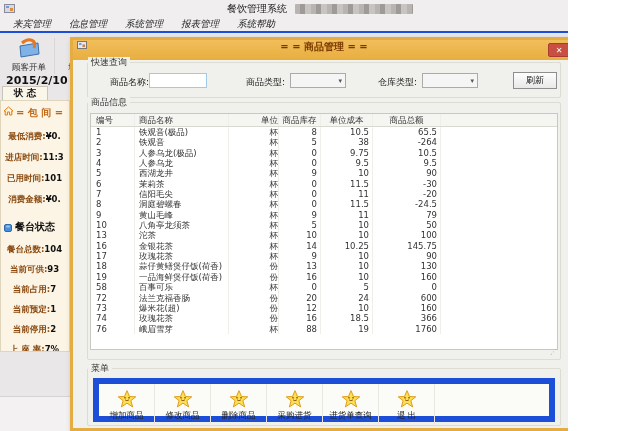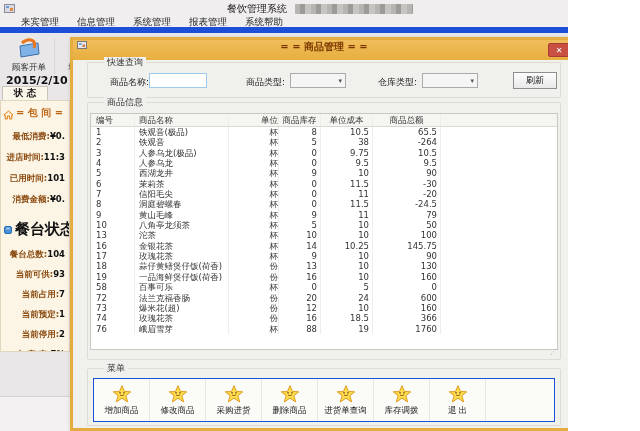--- a/index.html
+++ b/index.html
@@ -12,41 +12,41 @@
   .titlebar { left:0; top:0; width:640px; height:18px; background:#F0EEEF; }
   .title-center { left:120px; right:120px; top:3px; height:12px; display:flex;
                   justify-content:center; align-items:center; gap:8px; font-size:10px; color:#1c1c1c; }
   .redacted { width:118px; height:10px; border-radius:1px; filter:blur(0.7px);
               background:repeating-linear-gradient(90deg,#b7b4b2 0 5px,#9e9a98 5px 10px,#c7c4c2 10px 16px); }
   .win-glyph { top:2px; width:16px; height:14px; font-size:9px; color:#333;
                display:flex; align-items:center; justify-content:center; }
   .win-close-btn { left:615px; top:0; width:25px; height:16px; background:#C09494;
                    color:#fff; font-size:9px; display:flex; align-items:center; justify-content:center; }
   .menubar { left:0; top:18px; width:640px; height:15px; background:#F0EEEF;
-             border-bottom:6px solid #1d4ed8; display:flex; align-items:center; padding-left:12px; }
+             border-bottom:2px solid #1d4ed8; display:flex; align-items:center; padding-left:4px;font-style:italic; }
   .menubar span { font-size:9.5px; padding:0 9px; color:#1a1a1a; }
 
   
   .tb-btn { top:36px; width:50px; height:40px; display:flex; flex-direction:column;
             align-items:center; justify-content:flex-start; }
   .tb-btn .lbl { font-size:8.5px; color:#333; margin-top:2px; white-space:nowrap; }
   .tb-sep { left:54px; top:38px; width:1px; height:36px; background:#D8D6D7; }
   .date-lbl { left:6px; top:74px; font-size:11px; font-weight:bold; color:#111; white-space:nowrap; }
 
   
   .side-tab { left:2px; top:86px; width:46px; height:14px; background:#FBF6EA;
               border:1px solid #C9C5B8; border-bottom:none; font-size:9.5px; font-weight:bold;
               display:flex; align-items:center; justify-content:center; color:#111; }
   .side-panel { left:0; top:100px; width:70px; height:252px; background:#FCF5E6;
                 border:1px solid #E0D6BE; overflow:hidden; }
-  .room-header { display:flex; align-items:flex-end; gap:2px; padding:5px 0 0 2px;
+  .room-header { display:flex; align-items:flex-start; gap:2px; padding:5px 0 0 2px;
                  color:#C06818; font-weight:bold; font-size:10px; white-space:nowrap; }
   .ts-header { display:flex; align-items:center; gap:3px; padding:16px 0 0 3px;
-               color:#111; font-weight:bold; font-size:15px; white-space:nowrap; }
-  .stat-row { display:flex; justify-content:flex-end; padding:0 4px 0 3px;
+               color:#111; font-weight:bold; font-size:10px; white-space:nowrap; }
+  .stat-row { display:flex; justify-content:center; padding:0 4px 0 3px;
               font-size:8.5px; line-height:9px; height:9px; white-space:nowrap; }
   .room-stats .stat-row { margin-top:12px; }
   .ts-stats .stat-row { margin-top:11px; }
   .stat-label { color:#8A4A10; font-weight:bold; }
   .stat-value { color:#101010; font-weight:bold; }
   .bl-panel { left:0; top:396px; width:70px; height:35px; background:#F3F1F2; border-top:1px solid #D5D3D4; }
 
   
   .rp1 { left:576px; top:86px; width:58px; height:278px; background:#fff;
          border:1px solid #B0AEAF; border-right:none; z-index:1; }
@@ -62,21 +62,21 @@
   .dialog { left:70px; top:37px; width:508px; height:394px; background:#F0F0ED;
             border:3px solid #E5AC42; z-index:5; box-shadow:2px 3px 6px rgba(0,0,0,.25); }
   .dlg-titlebar { position:absolute; left:0; top:0; right:0; height:20px;
                   background:linear-gradient(#F0BE5C,#E8AE3E); display:flex; align-items:flex-start; padding:0 4px; }
   .dlg-title { position:absolute; left:0; right:0; text-align:center; font-size:10px;
                font-weight:bold; color:#7C3A00; }
   .dlg-close { position:absolute; right:5px; top:3px; width:22px; height:14px; background:#C94F43;
                border:1px solid #A93C32; border-radius:2px; color:#fff; font-size:8px;
                display:flex; align-items:center; justify-content:center; }
   .groupbox { position:absolute; border:1px solid #DCDCD2; border-radius:2px; }
-  .gb-label { position:absolute; top:-6px; left:16px; background:#F0F0ED; padding:0 3px;
+  .gb-label { position:absolute; top:-6px; left:0; background:#F0F0ED; padding:0 3px;
               font-size:9px; color:#333; line-height:11px; }
   .qq { left:14px; top:22px; width:474px; height:36px; }
   .fld-label { position:absolute; top:13px; font-size:9px; color:#222; }
   .qq-input { position:absolute; left:61px; top:10px; width:58px; height:15px;
               border:1px solid #9ECAED; background:#fff; font-size:9px; padding:0 2px; }
   .combo { position:absolute; top:10px; width:56px; height:15px; border:1px solid #ABABAB;
            background:#F5F5F5; display:flex; align-items:center; justify-content:flex-end; }
   .combo .arr { font-size:7px; color:#555; padding-right:3px; }
   .refresh-btn { position:absolute; left:425px; top:9px; width:44px; height:17px;
                  background:linear-gradient(#FDFDFD,#E9E9E9); border:1px solid #8E8E8E;
@@ -91,21 +91,21 @@
             border-bottom:1px solid #D9D9D2; }
   .t-row { height:10.35px; line-height:10.3px; font-size:8.5px; color:#333; }
   .t-head > div, .t-row > div { border-right:1px solid #EFEFEA; overflow:hidden; }
   .c1 { padding-left:5px; } .c2 { padding-left:4px; } .c3 { padding-left:3px;text-align:right; }
   .c4, .c5, .c6 { text-align:right; padding-right:3px; }
   .t-head .c4, .t-head .c5, .t-head .c6 { text-align:center; padding-right:0; }
   .grip { position:absolute; right:3px; bottom:3px; font-size:7px; color:#9a9a9a; }
 
   .mgb { left:14px; top:328px; width:474px; height:58px;font-family:Liberation Serif, serif; }
   .menu-bar-inner { position:absolute; left:5px; top:9px; width:462px; height:44px;
-                    background:#FBFBF8; border:1px solid #1d4ed8; display:flex; }
+                    background:#FBFBF8; border:6px solid #1d4ed8; display:flex; }
   .star-btn { width:56px; height:42px; display:flex; flex-direction:column; align-items:center;
               justify-content:center; border-right:1px solid #E8E8E0; }
   .star-btn .lbl { font-size:8.5px; color:#222; margin-top:1px; white-space:nowrap; }
 
   .icon-wrap { display:inline-flex; }
 </style>
 </head>
 <body>
 
 <div class="screen">
@@ -513,58 +513,47 @@
 
           <div class="star-btn">
             <span class="icon-wrap">
               <svg width="20" height="20" viewBox="0 0 24 24">
                 <path d="M12 2 L15 9 L22.5 9.4 L16.6 14 L18.8 21.5 L12 17 L5.2 21.5 L7.4 14 L1.5 9.4 L9 9 Z" fill="#FFDF4F" stroke="#DE9B1E" stroke-width="1.2" stroke-linejoin="round"></path>
                 <circle cx="9.6" cy="10.6" r="1" fill="#7a4a10"></circle>
                 <circle cx="14.4" cy="10.6" r="1" fill="#7a4a10"></circle>
                 <path d="M9.6 13 Q12 15.2 14.4 13" fill="none" stroke="#7a4a10" stroke-width="1"></path>
               </svg>
             </span>
-            <span class="lbl">采购进货</span>
+            <span class="lbl">删除商品</span>
           </div>
 
           <div class="star-btn">
             <span class="icon-wrap">
               <svg width="20" height="20" viewBox="0 0 24 24">
                 <path d="M12 2 L15 9 L22.5 9.4 L16.6 14 L18.8 21.5 L12 17 L5.2 21.5 L7.4 14 L1.5 9.4 L9 9 Z" fill="#FFDF4F" stroke="#DE9B1E" stroke-width="1.2" stroke-linejoin="round"></path>
                 <circle cx="9.6" cy="10.6" r="1" fill="#7a4a10"></circle>
                 <circle cx="14.4" cy="10.6" r="1" fill="#7a4a10"></circle>
                 <path d="M9.6 13 Q12 15.2 14.4 13" fill="none" stroke="#7a4a10" stroke-width="1"></path>
               </svg>
             </span>
-            <span class="lbl">删除商品</span>
+            <span class="lbl">采购进货</span>
           </div>
 
           <div class="star-btn">
             <span class="icon-wrap">
               <svg width="20" height="20" viewBox="0 0 24 24">
                 <path d="M12 2 L15 9 L22.5 9.4 L16.6 14 L18.8 21.5 L12 17 L5.2 21.5 L7.4 14 L1.5 9.4 L9 9 Z" fill="#FFDF4F" stroke="#DE9B1E" stroke-width="1.2" stroke-linejoin="round"></path>
                 <circle cx="9.6" cy="10.6" r="1" fill="#7a4a10"></circle>
                 <circle cx="14.4" cy="10.6" r="1" fill="#7a4a10"></circle>
                 <path d="M9.6 13 Q12 15.2 14.4 13" fill="none" stroke="#7a4a10" stroke-width="1"></path>
               </svg>
             </span>
             <span class="lbl">进货单查询</span>
           </div>
 
-          <div class="star-btn">
-            <span class="icon-wrap">
-              <svg width="20" height="20" viewBox="0 0 24 24">
-                <path d="M12 2 L15 9 L22.5 9.4 L16.6 14 L18.8 21.5 L12 17 L5.2 21.5 L7.4 14 L1.5 9.4 L9 9 Z" fill="#FFDF4F" stroke="#DE9B1E" stroke-width="1.2" stroke-linejoin="round"></path>
-                <circle cx="9.6" cy="10.6" r="1" fill="#7a4a10"></circle>
-                <circle cx="14.4" cy="10.6" r="1" fill="#7a4a10"></circle>
-                <path d="M9.6 13 Q12 15.2 14.4 13" fill="none" stroke="#7a4a10" stroke-width="1"></path>
-              </svg>
-            </span>
-            <span class="lbl">库存调拨</span>
-          </div>
 
 
           <div class="star-btn">
             <span class="icon-wrap">
               <svg width="20" height="20" viewBox="0 0 24 24">
                 <path d="M12 2 L15 9 L22.5 9.4 L16.6 14 L18.8 21.5 L12 17 L5.2 21.5 L7.4 14 L1.5 9.4 L9 9 Z" fill="#FFDF4F" stroke="#DE9B1E" stroke-width="1.2" stroke-linejoin="round"></path>
                 <circle cx="9.6" cy="10.6" r="1" fill="#7a4a10"></circle>
                 <circle cx="14.4" cy="10.6" r="1" fill="#7a4a10"></circle>
                 <path d="M9.6 13 Q12 15.2 14.4 13" fill="none" stroke="#7a4a10" stroke-width="1"></path>
               </svg>

